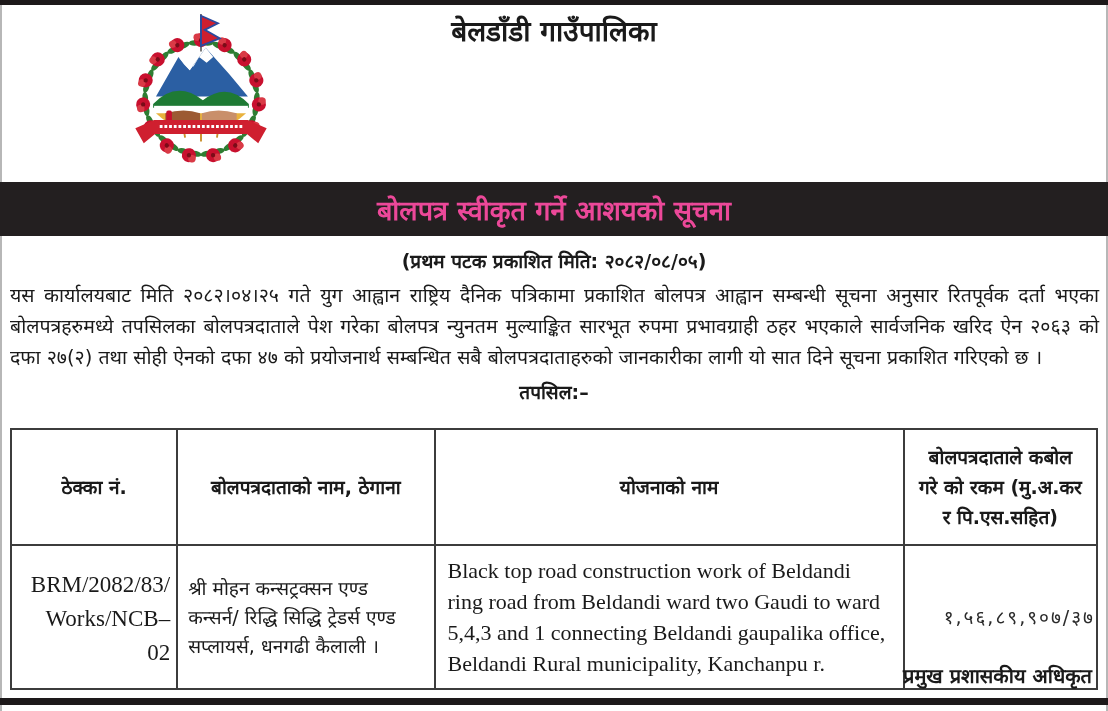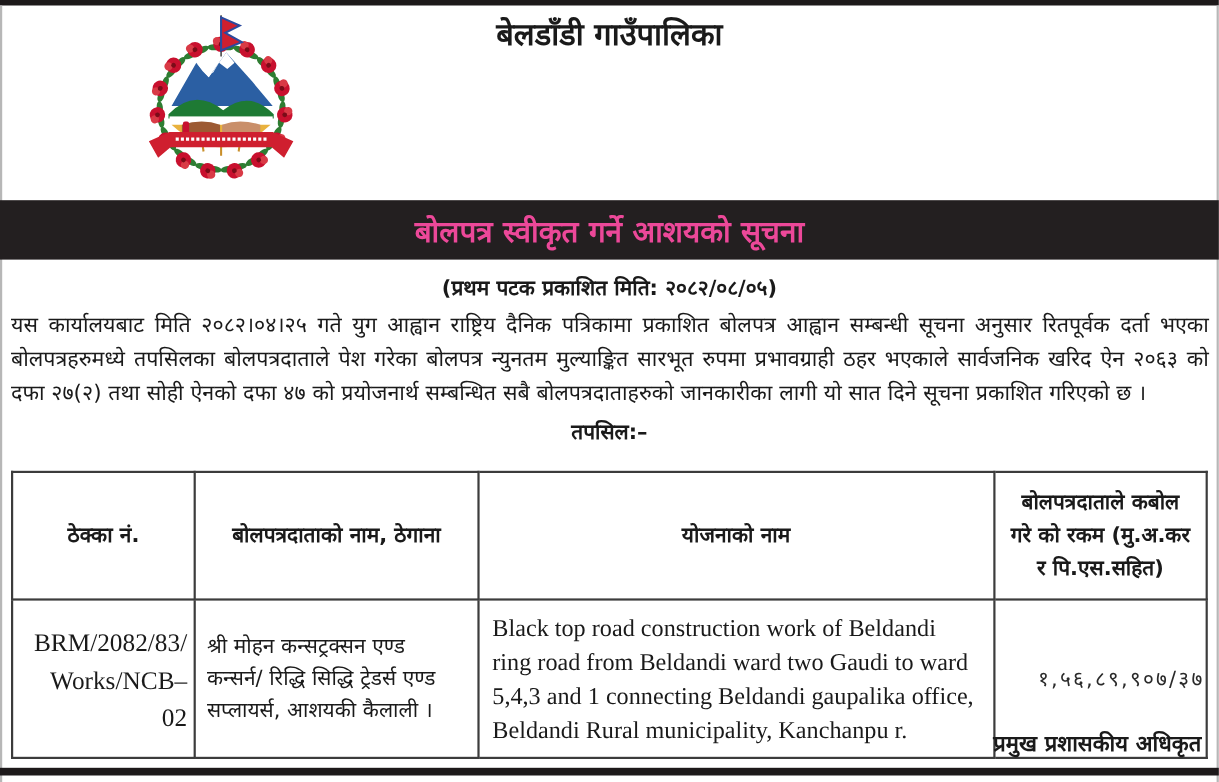--- a/index.html
+++ b/index.html
@@ -140,21 +140,21 @@
       <th>योजनाको नाम</th>
       <th>बोलपत्रदाताले कबोल गरे को रकम (मु.अ.कर र पि.एस.सहित)</th>
     </tr>
   </thead>
   <tbody>
     <tr>
       <td class="c1">
         <div>BRM/2082/83/</div>
         <div>Works/NCB–02</div>
       </td>
-      <td class="c2">श्री मोहन कन्सट्रक्सन एण्ड कन्सर्न/ रिद्धि सिद्धि ट्रेडर्स एण्ड सप्लायर्स, आशयकी कैलाली ।</td>
+      <td class="c2">श्री मोहन कन्सट्रक्सन एण्ड कन्सर्न/ रिद्धि सिद्धि ट्रेडर्स एण्ड सप्लायर्स, धनगढी कैलाली ।</td>
       <td class="c3">Black top road construction work of Beldandi ring road from Beldandi ward two Gaudi to ward 5,4,3 and 1 connecting Beldandi gaupalika office, Beldandi Rural municipality, Kanchanpu r.</td>
       <td class="c4">१,५६,८९,९०७/३७</td>
     </tr>
   </tbody>
 </table>
 
 <div class="signatory">प्रमुख प्रशासकीय अधिकृत</div>
 
 <div class="bottombar"></div>
 

